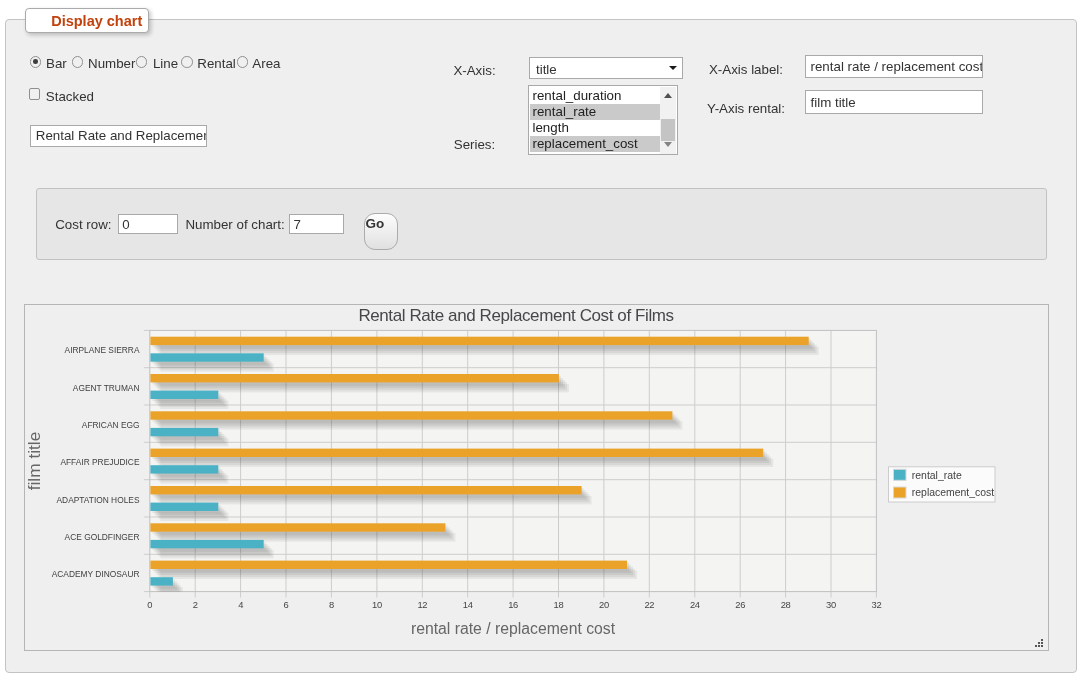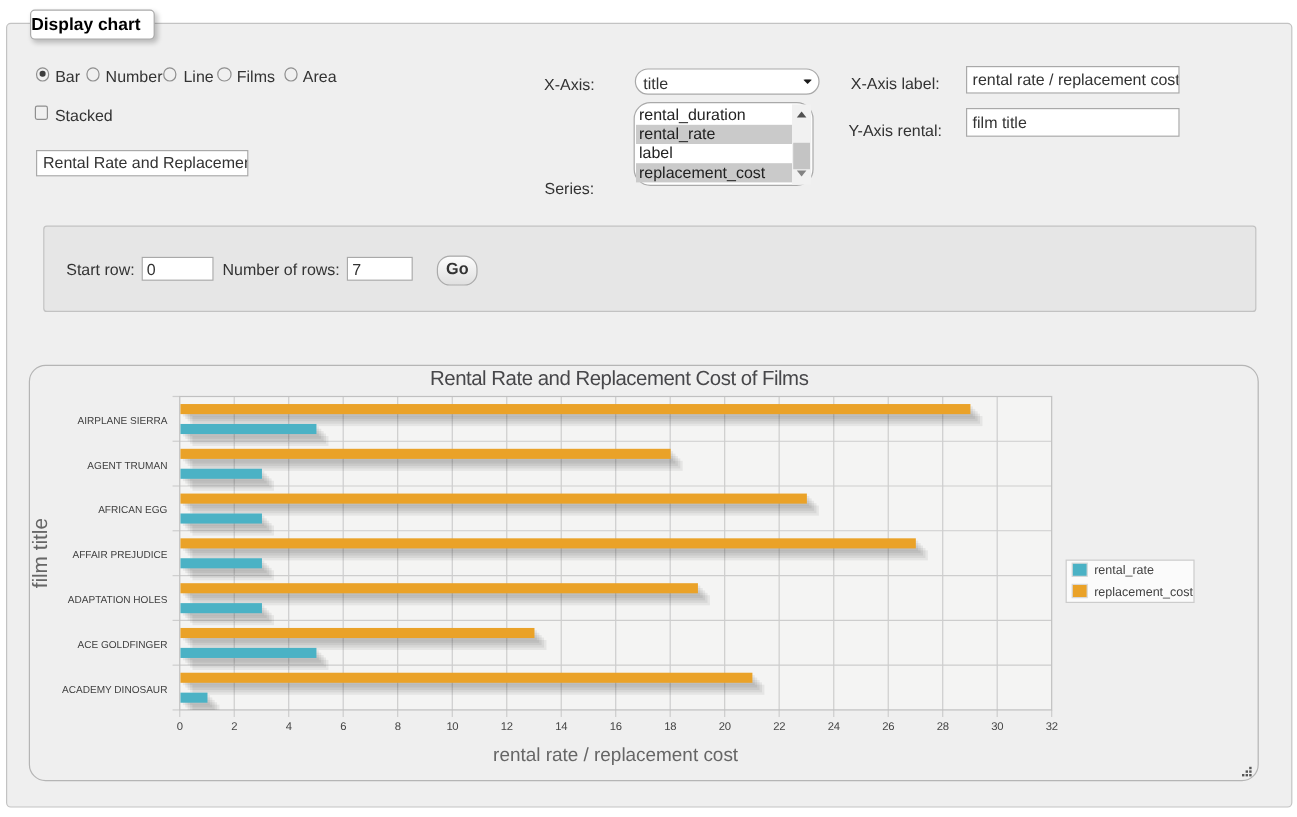--- a/index.html
+++ b/index.html
@@ -1,27 +1,27 @@
 <!DOCTYPE html>
 <html><head>
 <meta charset="utf-8">
 <style>
 html,body { margin:0; padding:0; background:#fff; }
 #wrap { position:relative; width:1081px; height:681px; font-family:"Liberation Sans", sans-serif; overflow:hidden; }
-.abs { position:absolute;border-radius:14px; }
+.abs { position:absolute; }
 #fs { left:4.5px; top:19px; width:1070px; height:652px; background:#efefef; border:1px solid #c3c3c3; border-radius:4px; }
-#legendbox { left:25px; top:7.5px; width:101.5px; height:23.5px; background:#fff; border:1px solid #aaa; border-radius:4px; box-shadow:2px 2px 4px rgba(0,0,0,0.22); text-align:left; line-height:24px; font-size:14.5px; font-weight:bold; color:#000000; }
+#legendbox { left:25px; top:7.5px; width:101.5px; height:23.5px; background:#fff; border:1px solid #aaa; border-radius:4px; box-shadow:2px 2px 4px rgba(0,0,0,0.22); text-align:center; line-height:24px; font-size:14.5px; font-weight:bold; color:#c2410c;padding-left:20px; }
 .radio { position:absolute; width:11.6px; height:11.6px; border:1.3px solid #8f8f8f; border-radius:50%; background:#f0f0f0; box-sizing:border-box; }
 .rdot { position:absolute; left:2.4px; top:2.4px; width:4.6px; height:4.6px; border-radius:50%; background:#3d3d3d; }
 .flabel { position:absolute; font-size:13.33px; color:#333; line-height:13.5px; white-space:nowrap; }
 .checkbox { position:absolute; width:11.7px; height:11.7px; border:1.3px solid #8f8f8f; border-radius:2px; background:#f0f0f0; box-sizing:border-box; }
 .tinput { position:absolute; background:#fff; border:1px solid #a9a9a9; box-sizing:border-box; font-size:13.33px; color:#333; white-space:nowrap; overflow:hidden; padding:0 0 0 4.5px; display:flex; align-items:center; }
 .rlabel { position:absolute; font-size:13.33px; color:#333; text-align:center; white-space:nowrap; }
 #graybox { left:35.7px; top:187.8px; width:1010.9px; height:72.6px; background:#e6e6e6; border:1px solid #c2c2c2; border-radius:3px; box-sizing:border-box; }
-#gobtn { left:364.4px; top:213.3px; width:33.5px; height:25px; border:1px solid #ababab; border-radius:11px; background:linear-gradient(#fdfdfd,#e0e0e0); box-sizing:border-box; text-align:center; font-size:13.5px; font-weight:bold; color:#333; line-height:19.5px; }
+#gobtn { left:364.4px; top:213.3px; width:33.5px; height:37px; border:1px solid #ababab; border-radius:11px; background:linear-gradient(#fdfdfd,#e0e0e0); box-sizing:border-box; text-align:left; font-size:13.5px; font-weight:bold; color:#333; line-height:19.5px; }
 #panel { left:24px; top:303.9px; width:1024.5px; height:347.6px; border:1px solid #b5b5b5; box-sizing:border-box; }
 #selbox { left:528.5px; top:57.4px; width:154px; height:21.5px; background:#fff; border:1px solid #a9a9a9; box-sizing:border-box; }
 #selarrow { left:668.5px; top:66px; width:0; height:0; border-left:4px solid transparent; border-right:4px solid transparent; border-top:4.5px solid #1a1a1a; }
 #listbox { left:527.5px; top:85.3px; width:150px; height:69.3px; background:#fff; border:1px solid #a9a9a9; box-sizing:border-box; }
 .opt { position:absolute; left:1px; width:131.5px; height:16.1px; font-size:13.33px; color:#222; padding-left:3px; line-height:16.3px; white-space:nowrap; }
 .optsel { background:#cacaca; }
 #sbar { position:absolute; right:1px; top:1px; width:16px; height:66.3px; background:#f1f1f1; }
 .sarrow { position:absolute; left:4px; width:0; height:0; }
 #sthumb { position:absolute; left:1px; top:32px; width:14px; height:22px; background:#c4c4c4; }
 svg { position:absolute; left:0; top:0; }
@@ -33,54 +33,54 @@
   <div id="legendbox" class="abs">Display chart</div>
   <span class="radio" style="left:29.7px;top:56px">
       <span class="rdot"></span>
     </span>
     <span class="flabel" style="left:46.0px;top:57px">Bar</span>
 <span class="radio" style="left:71.6px;top:56px"></span>
     <span class="flabel" style="left:88.0px;top:57px">Number</span>
 <span class="radio" style="left:135.9px;top:56px"></span>
     <span class="flabel" style="left:152.9px;top:57px">Line</span>
 <span class="radio" style="left:181.1px;top:56px"></span>
-    <span class="flabel" style="left:197.3px;top:57px">Films</span>
+    <span class="flabel" style="left:197.3px;top:57px">Rental</span>
 <span class="radio" style="left:236.6px;top:56px"></span>
     <span class="flabel" style="left:252.3px;top:57px">Area</span>
   <span class="checkbox" style="left:28.7px;top:88.3px"></span>
   <span class="flabel" style="left:45.8px;top:89.8px">Stacked</span>
   <div class="tinput" style="left:30.3px;top:125.2px;width:177px;height:21.6px">Rental Rate and Replacement Cost of Films</div>
 
   <div class="rlabel" style="left:424.5px;top:62.5px;width:100px">X-Axis:</div>
   <div id="selbox" class="abs"></div>
   <div class="flabel" style="left:536px;top:62.5px">title</div>
   <div id="selarrow" class="abs"></div>
 
   <div id="listbox" class="abs">
     <div class="opt" style="top:1.5px">rental_duration</div>
     <div class="opt optsel" style="top:17.6px">rental_rate</div>
-    <div class="opt" style="top:33.7px">label</div>
+    <div class="opt" style="top:33.7px">length</div>
     <div class="opt optsel" style="top:49.8px">replacement_cost</div>
     <div id="sbar">
       <span class="sarrow" style="top:6px;border-left:4px solid transparent;border-right:4px solid transparent;border-bottom:5px solid #505050"></span>
       <span class="sarrow" style="top:55px;border-left:4px solid transparent;border-right:4px solid transparent;border-top:5px solid #838383"></span>
       <span id="sthumb"></span>
     </div>
   </div>
-  <div class="rlabel" style="left:424.5px;top:150px;width:100px">Series:</div>
+  <div class="rlabel" style="left:424.5px;top:137px;width:100px">Series:</div>
 
   <div class="rlabel" style="left:696px;top:62.4px;width:100px">X-Axis label:</div>
   <div class="tinput" style="left:805px;top:54.5px;width:177.5px;height:23.5px">rental rate / replacement cost</div>
   <div class="rlabel" style="left:696px;top:100.6px;width:100px">Y-Axis rental:</div>
   <div class="tinput" style="left:805px;top:90.3px;width:177.5px;height:24.1px">film title</div>
 
   <div id="graybox" class="abs"></div>
-  <div class="flabel" style="left:55.2px;top:218.2px">Start row:</div>
+  <div class="flabel" style="left:55.2px;top:218.2px">Cost row:</div>
   <div class="tinput" style="left:117.7px;top:214.2px;width:60.3px;height:19.7px;padding-left:3.5px">0</div>
-  <div class="flabel" style="left:185.4px;top:218.2px">Number of rows:</div>
+  <div class="flabel" style="left:185.4px;top:218.2px">Number of chart:</div>
   <div class="tinput" style="left:289px;top:214.2px;width:55px;height:19.7px;padding-left:3.5px">7</div>
   <div id="gobtn" class="abs">Go</div>
 
   <div id="panel" class="abs"></div>
   <svg width="1081" height="681" viewBox="0 0 1081 681" font-family="Liberation Sans, sans-serif">
 <rect x="149.8" y="330.4" width="726.6" height="261.2" fill="#f4f4f3"></rect>
 <line x1="195.2" y1="330.4" x2="195.2" y2="591.6" stroke="#cdcdcd" stroke-width="1"></line>
 <line x1="240.6" y1="330.4" x2="240.6" y2="591.6" stroke="#cdcdcd" stroke-width="1"></line>
 <line x1="286.0" y1="330.4" x2="286.0" y2="591.6" stroke="#cdcdcd" stroke-width="1"></line>
 <line x1="331.4" y1="330.4" x2="331.4" y2="591.6" stroke="#cdcdcd" stroke-width="1"></line>

